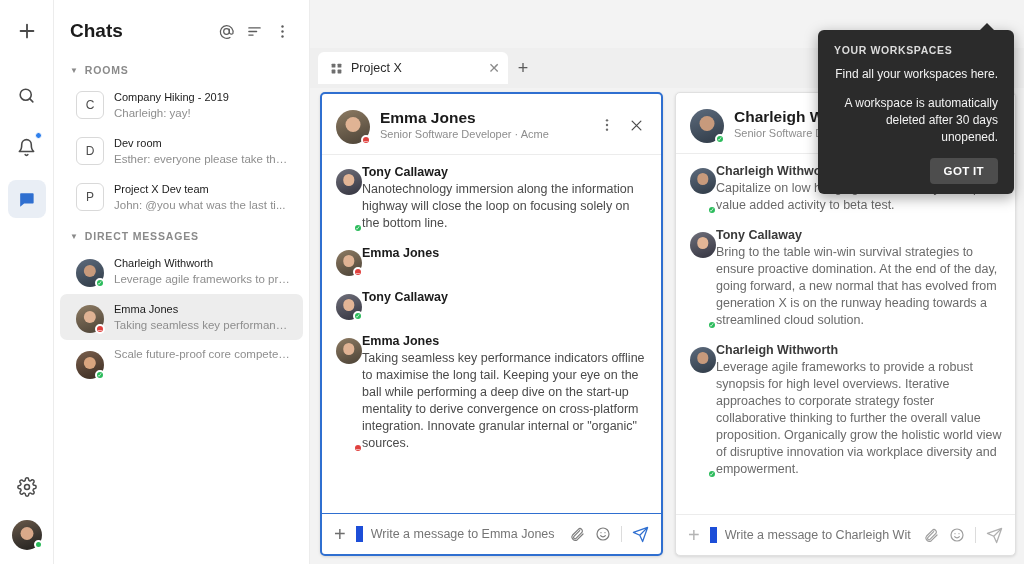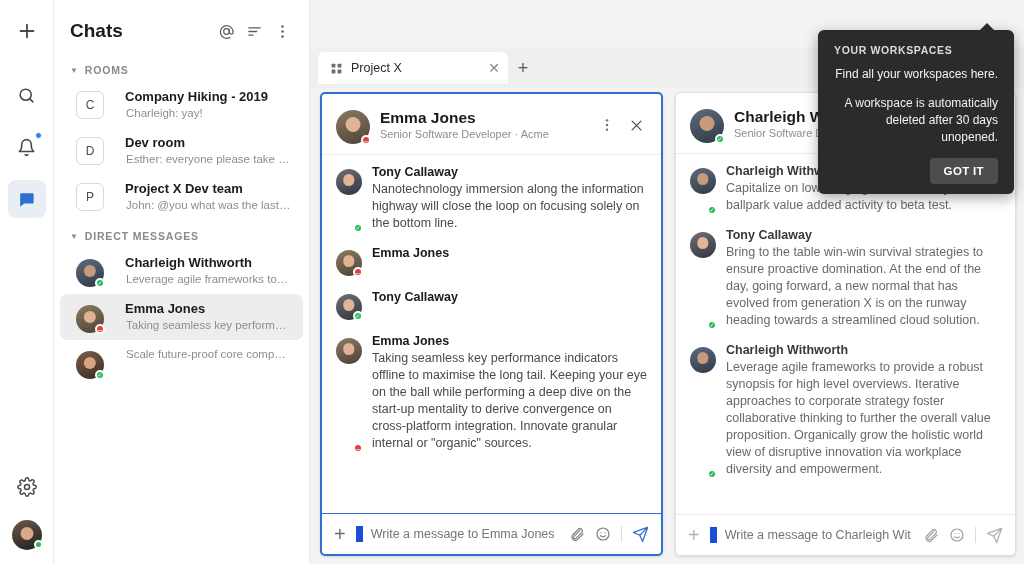--- a/index.html
+++ b/index.html
@@ -105,26 +105,26 @@
     margin-top: 2px;
   }
   .rnd-avatar {
     width: 28px; height: 28px; border-radius: 50%;
     flex-shrink: 0; position: relative; margin-top: 2px;
     overflow: hidden;
   }
   .rnd-wrap { position: relative; flex-shrink: 0; margin-top: 2px; }
   .chat-text { min-width: 0; flex: 1; }
   .chat-name {
-    font-size: 13px; color: #1b1b1b; font-weight: bold;
-    line-height: 16px; margin-bottom: 1px; margin-left: 11px;
+    font-size: 11px; color: #1b1b1b; font-weight: normal;
+    line-height: 16px; margin-bottom: 1px;
   }
   .chat-prev {
     font-size: 11.5px; color: #8e8e8e; line-height: 15px;
-    white-space: nowrap; overflow: hidden; text-overflow: ellipsis; margin-left: 12px;
+    white-space: nowrap; overflow: hidden; text-overflow: ellipsis;
   }
 
   
   .face { position: absolute; inset: 0; }
   .face::after {
     content: ""; position: absolute; left: 50%; top: 20%;
     transform: translateX(-50%);
     width: 44%; height: 44%; border-radius: 50%;
   }
   .face.a { background: linear-gradient(160deg,#8d7b63,#4b4236); }
@@ -210,21 +210,21 @@
   .ph-text { flex: 1; min-width: 0; }
   .ph-name { font-size: 15.5px; font-weight: bold; color: #1b1b1b; line-height: 19px; }
   .ph-sub { font-size: 11px; color: #8d8d8d; line-height: 15px;
             white-space: nowrap; overflow: hidden; text-overflow: ellipsis; }
   .ph-icon { color: #6c6c6c; width: 20px; text-align: center; }
 
   .msgs {
     flex: 1; overflow: hidden;
     padding: 10px 12px 4px 14px;
   }
-  .msg { display: flex; gap: 10px; margin-bottom: 14px; }
+  .msg { display: flex; margin-bottom: 14px; }
   .msg .rnd-wrap .rnd-avatar { width: 26px; height: 26px; }
   .msg-body { min-width: 0; flex: 1; }
   .msg-name { font-size: 12.5px; font-weight: bold; color: #1b1b1b; margin-bottom: 2px; }
   .msg-text { font-size: 12.5px; color: #4a4a4a; line-height: 17px; }
   .pane.inactive .msg-text { color: #6a6a6a; }
   .pane.inactive .msg-name { color: #3a3a3a; }
 
   .composer {
     display: flex; align-items: center; gap: 10px;
     padding: 10px 12px 10px 12px;

